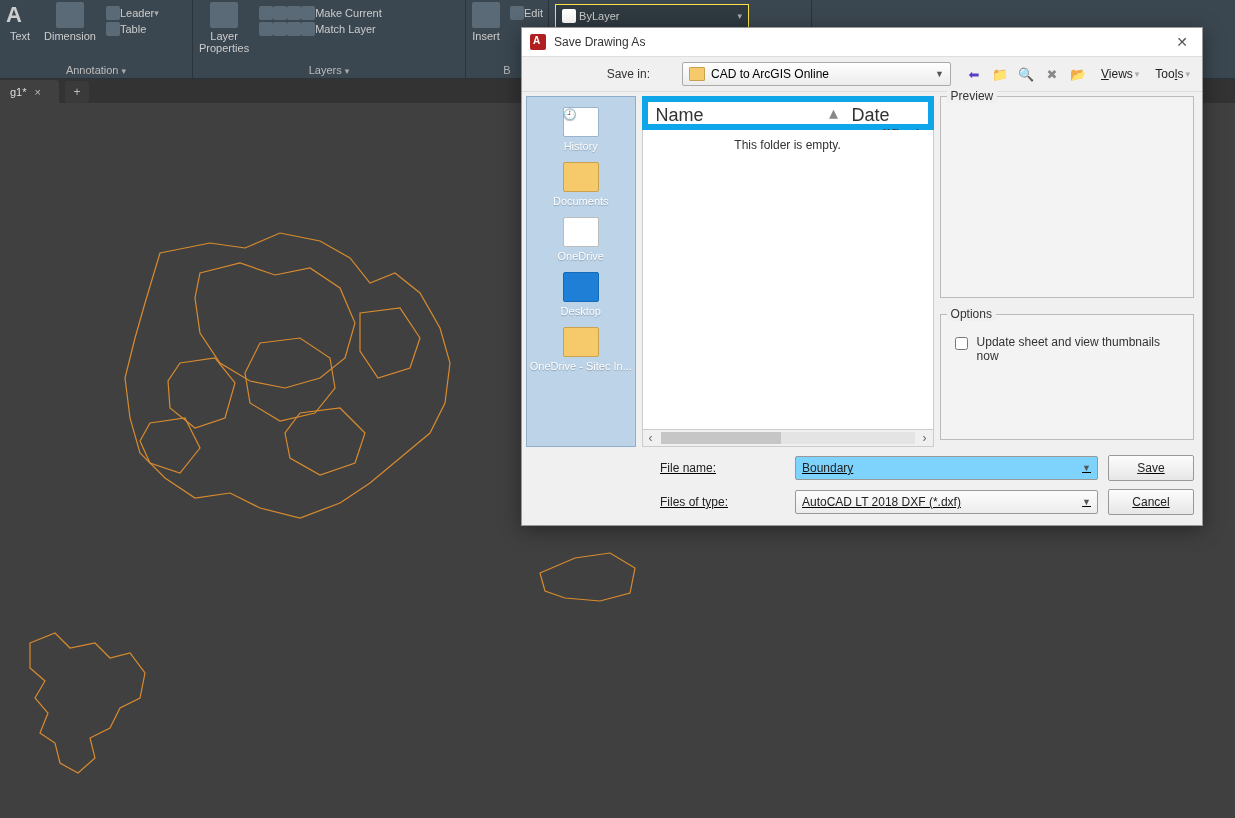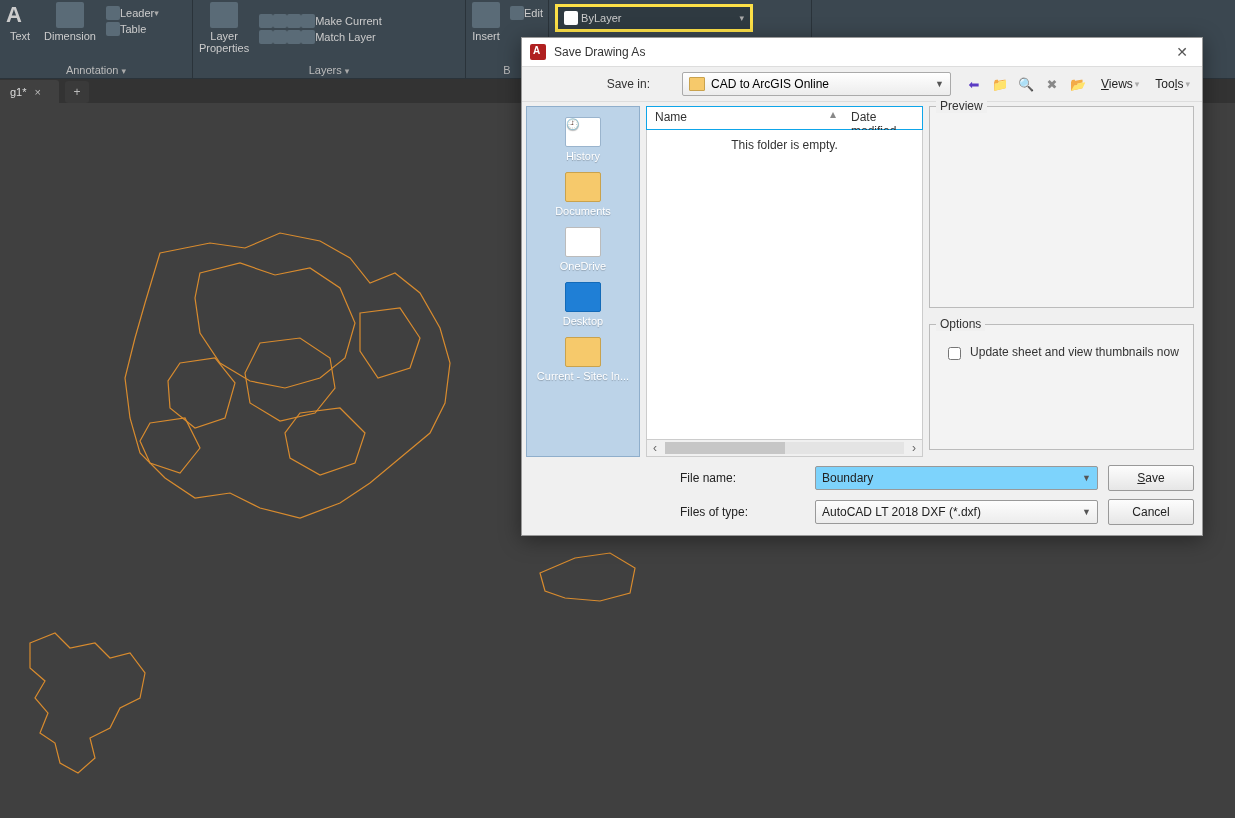--- a/index.html
+++ b/index.html
@@ -31,21 +31,21 @@
   }
   .group-content { display: flex; align-items: flex-start; gap: 10px; flex: 1; }
   .group-label { text-align: center; font-size: 11px; color: #bbb; padding: 2px 0; }
   .lg-btn { display: flex; flex-direction: column; align-items: center; gap: 2px; font-size: 11px; color: #ccc; }
   .lg-btn .ic { width: 28px; height: 26px; background: #5a6b77; border-radius: 2px; }
   .mini-stack { display: flex; flex-direction: column; gap: 2px; font-size: 11px; }
   .mini-stack span { white-space: nowrap; display:flex; align-items:center; gap:0; }
   .mini-ic { width:14px; height:14px; background:#5a6b77; display:inline-block; border-radius:2px; }
   .caret { font-size: 9px; color:#aaa; }
   .layer-combo {
-    width: 180px; height: 22px; background:#2f3a41; border:3px solid #fde047;
+    width: 180px; height: 22px; background:#2f3a41; border:1px solid #fde047;
     display:flex; align-items:center; padding:0 6px; font-size:11px; color:#ccc;
     margin-bottom:20px;
   }
   
   .tabbar {
     height: 25px;
     background: #333;
     display: flex;
     align-items: center;
   }
@@ -67,21 +67,21 @@
     position: absolute;
     top: 103px; left:0; right:0; bottom:0;
     background: #404040;
   }
   .canvas svg { position:absolute; }
   .poly { fill:none; stroke:#d88b2e; stroke-width:1.2; }
   
   .dialog {
     position: absolute;
     left: 521px;
-    top: 37px;
+    top: 27px;
     width: 680px;
     height: 497px;
     background: #f0f0f0;
     border: 1px solid #999;
     box-shadow: 0 4px 20px rgba(0,0,0,.4);
     display: flex;
     flex-direction: column;
     color: #000;
   }
   .dlg-titlebar {
@@ -142,23 +142,23 @@
   .place.desktop .pic{background:#1f7fd6;border-color:#136ab8;}
   .place.doc .pic{background:#fff;border-color:#bbb;}
   .filelist {
     flex: 1;
     display: flex;
     flex-direction: column;
   }
   .filelist-header {
     height: 22px;
     background:#fff;
-    border:1px solid #0ea5e9;
+    border:6px solid #0ea5e9;
     display:flex;
-    font-size:12px; color:#333;
+    font-size:18px; color:#333;
   }
   .col-name{flex:0 0 160px; padding:3px 8px;}
   .col-sort{flex:0 0 20px; text-align:center; color:#888;}
   .col-date{flex:1; padding:3px 8px;}
   .filelist-body{
     flex:1;
     background:#fff;
     border:1px solid #ccc;
     border-top:none;
     display:flex;
@@ -187,24 +187,25 @@
     color:#333;
   }
   .box-title{
     position:absolute; top:-1px; left:6px; background:#f0f0f0; padding:0 4px; font-size:12px; transform:translateY(-50%);
   }
   .preview-box{height:170px;}
   .options-box{height:94px;}
   .chk{display:flex; align-items:flex-start; gap:6px;justify-content:center;}
   .chk input{margin-top:2px;}
   .dlg-footer {
-    padding: 4px 8px 10px 20px;
+    padding: 4px 8px 10px 0;
     display:flex;
     flex-direction:column;
     gap:8px;
+    text-decoration:underline;
   }
   .row { display:flex; align-items:center; gap:10px;}
   .row .flabel{ width:125px; text-align:left; padding-left:10px; font-size:12px; color:#222;}
   .combo-input{
     flex:1;
     height:22px;
     background:#7dd3fc;
     border:1px solid #999;
     border-radius:2px;
     display:flex; align-items:center; padding:0 6px; font-size:12px; color:#222;
@@ -249,21 +250,21 @@
     <div class="group-label"><span>Annotation</span> <span class="caret">▾</span></div>
   </div>
 
   <div class="ribbon-group" style="width:260px;">
     <div class="group-content">
       <div class="lg-btn">
         <div class="ic"></div>
         <span style="white-space:pre; text-align:center;">Layer
 Properties</span>
       </div>
-      <div class="mini-stack" style="margin-top:12px;">
+      <div class="mini-stack" style="margin-top:4px;">
         <span>
             <i class="mini-ic"></i>
             <i class="mini-ic"></i>
             <i class="mini-ic"></i>
             <i class="mini-ic"></i>
             <span>Make Current</span>
           </span>
         <span>
             <i class="mini-ic"></i>
             <i class="mini-ic"></i>
@@ -379,21 +380,21 @@
       <div class="place doc">
         <div class="pic"></div>
         <span>OneDrive</span>
       </div>
       <div class="place desktop">
         <div class="pic"></div>
         <span>Desktop</span>
       </div>
       <div class="place folder">
         <div class="pic"></div>
-        <span>Current - Sitec In...</span>
+        <span>OneDrive - Sitec In...</span>
       </div>
     </div>
 
     <div class="filelist">
       <div class="filelist-header">
         <div class="col-name">Name</div>
         <div class="col-sort">▴</div>
         <div class="col-date">Date modified</div>
       </div>
       <div class="filelist-body">

